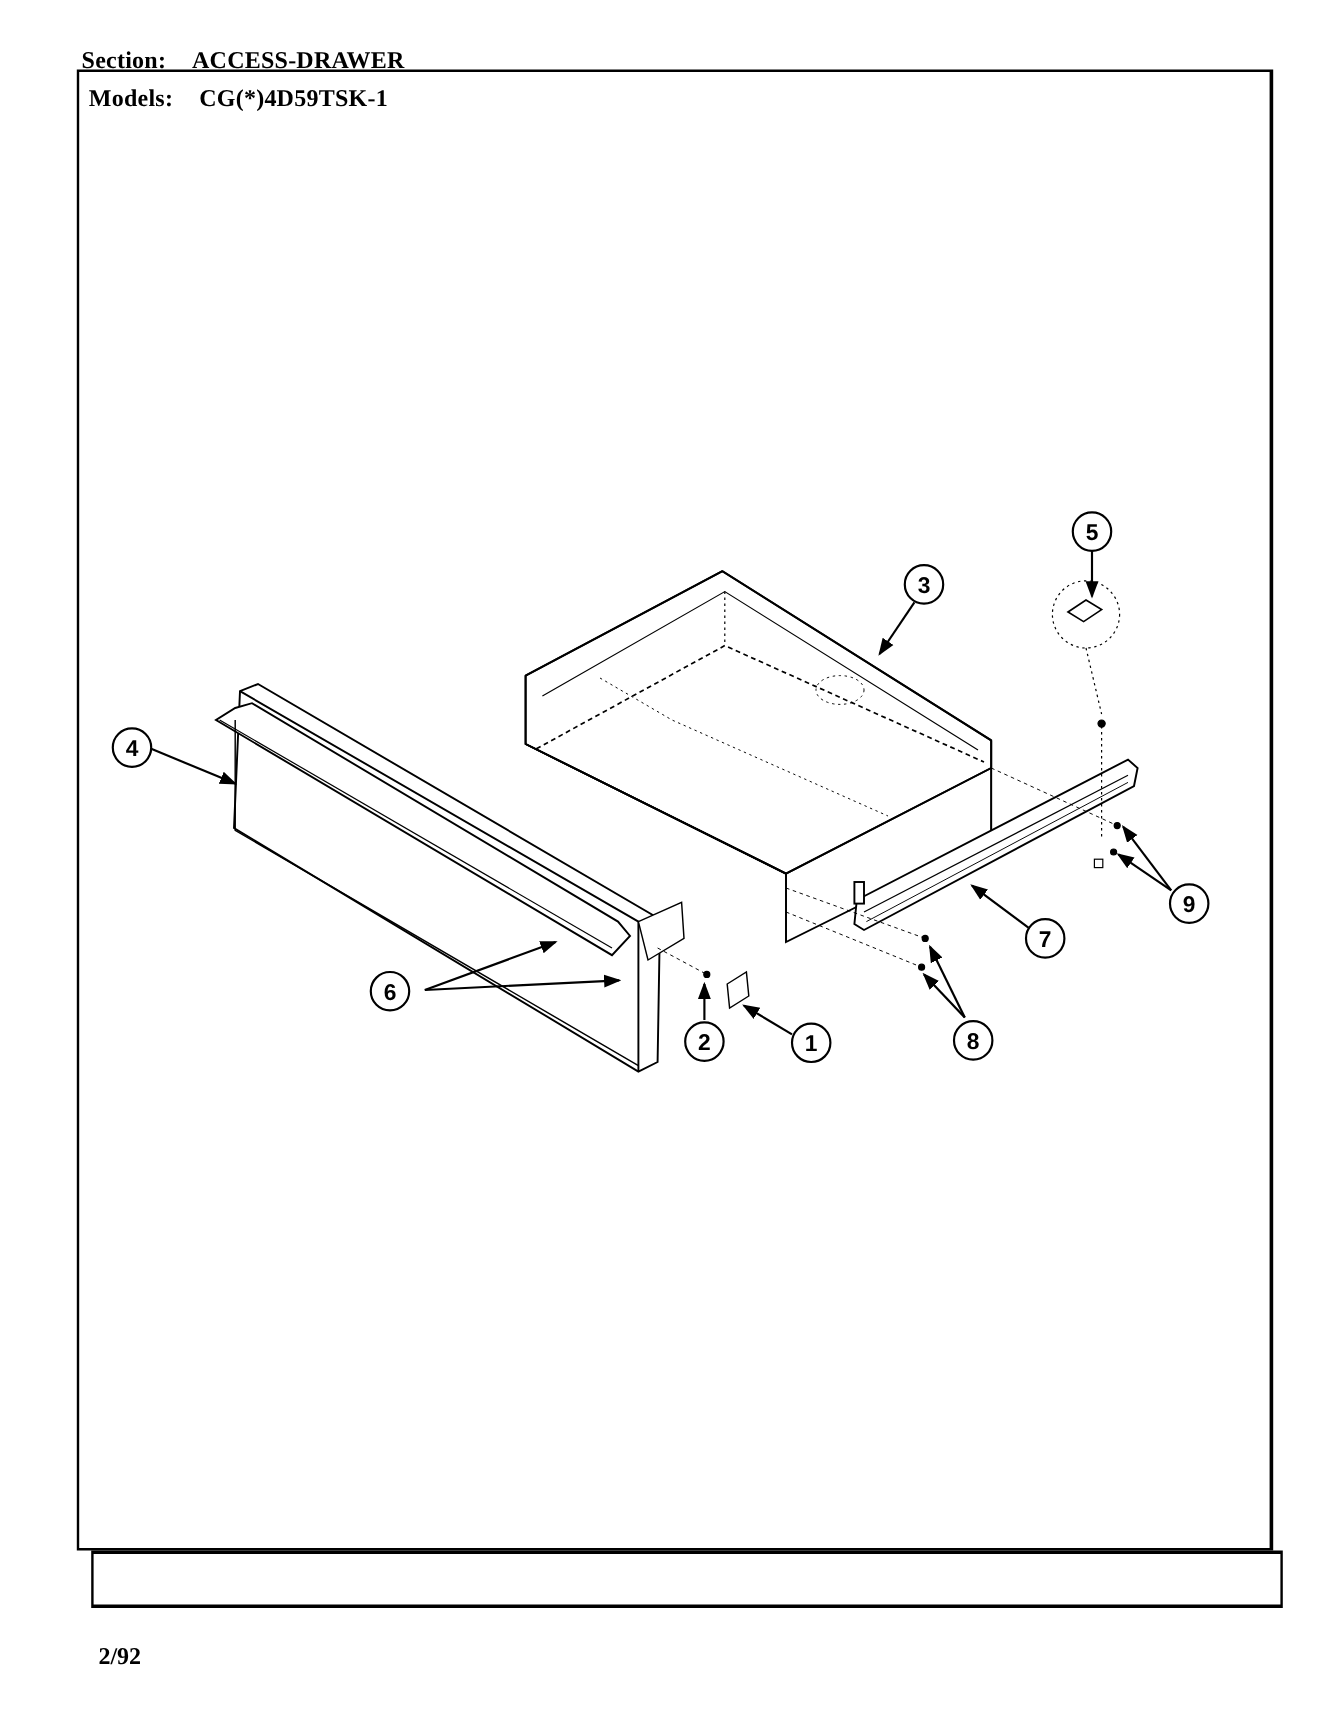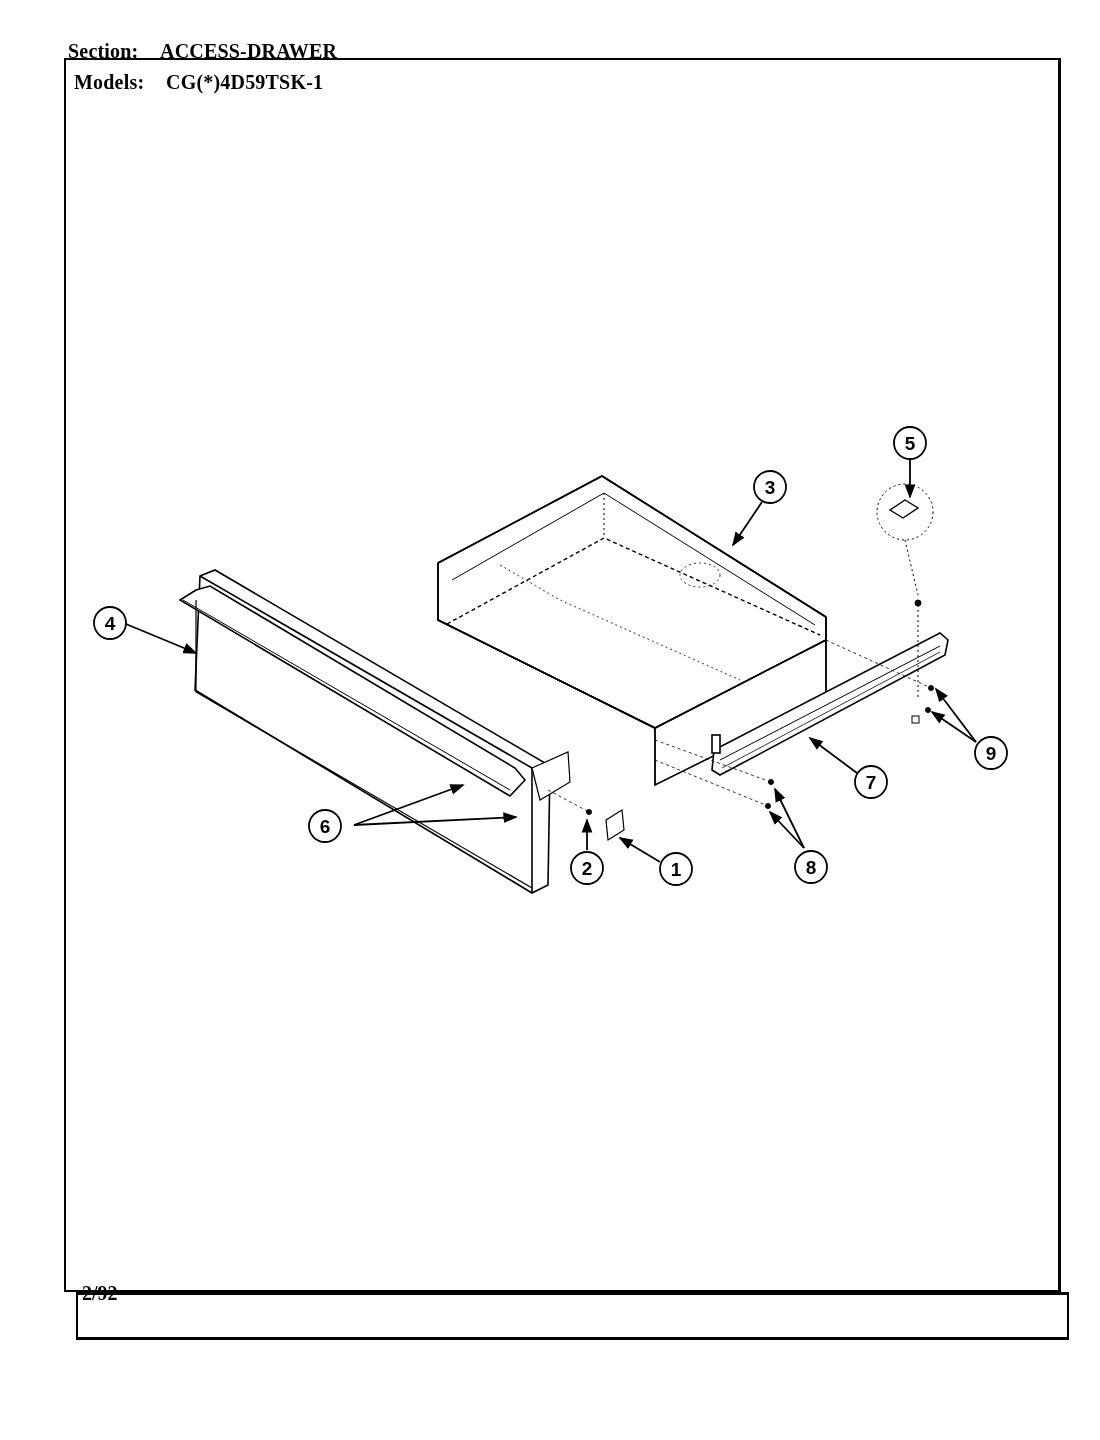--- a/index.html
+++ b/index.html
@@ -3,21 +3,21 @@
 <meta charset="utf-8">
 <style>
   html, body { margin:0; padding:0; background:#ffffff; }
   body { width:1100px; height:1440px; position:relative; overflow:hidden; font-family:"Liberation Serif", serif; color:#000; }
   .hdr { position:absolute; font-weight:bold; font-size:20px; letter-spacing:0.2px; }
   .hdr .lbl { display:inline-block; width:92px; }
   #section-line { left:68px; top:40px; }
   #models-line { left:74px; top:71px; }
   .frame { position:absolute; left:64px; top:58px; width:992px; height:1230px; border:2px solid #000; border-right-width:3px; }
   .footer-box { position:absolute; left:76px; top:1292px; width:989px; height:42px; border:2px solid #000; border-top-width:3px; border-bottom-width:3px; }
-  .footer-date { position:absolute; left:82px; top:1282px; font-weight:bold; font-size:20px; }
+  .footer-date { position:absolute; left:82px; top:1370px; font-weight:bold; font-size:20px; }
   svg.diagram { position:absolute; left:0; top:0; }
   .callout-num { font-family:"Liberation Sans", sans-serif; font-weight:bold; font-size:19px; }
 </style>
 </head>
 <body>
 
 <div id="section-line" class="hdr">
   <span class="lbl">Section:</span><span>ACCESS-DRAWER</span>
 </div>
 <div id="models-line" class="hdr">

